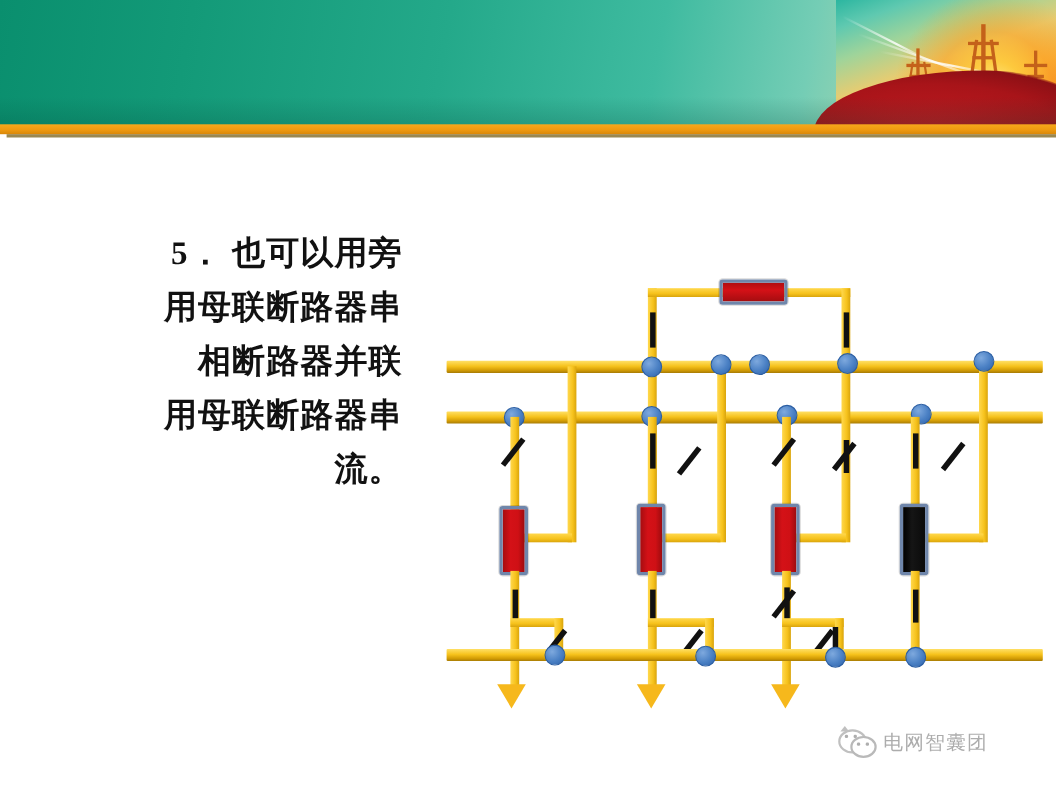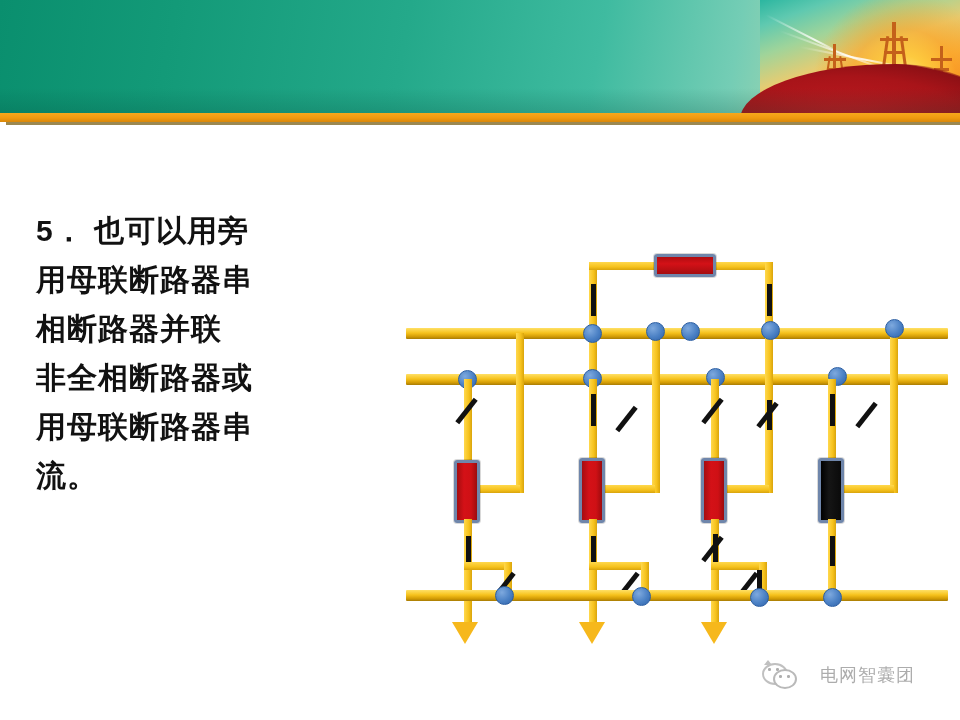--- a/index.html
+++ b/index.html
@@ -56,23 +56,23 @@
     font-family:"DejaVu Serif","Liberation Serif",serif;
     font-size:40px;font-weight:bold;color:#c00000;
     letter-spacing:10px;white-space:nowrap;
     text-shadow:2px 2px 0 rgba(255,255,255,.55), -1px -1px 0 rgba(120,0,0,.35);
     padding-left:10px;
   }
 
   
   .body-text{
     position:absolute;left:36px;top:206px;width:330px;
-    font-family:Liberation Sans, sans-serif;
+    font-family:Liberation Serif, serif;
     font-size:30px;font-weight:bold;color:#111;
-    line-height:49px;letter-spacing:1px;
+    line-height:49px;letter-spacing:1px;text-align:right;
   }
   .body-text .ln{display:block;white-space:nowrap;}
   .body-text .ln.first{text-indent:0;}
 
   
   .diagram{position:absolute;left:398px;top:236px;width:560px;height:430px;}
   .bus{
     position:absolute;height:11px;
     background:linear-gradient(180deg,#ffe066 0%,#f6c21c 45%,#d39c05 78%,#a87c05 100%);
     border-radius:1px;
@@ -101,21 +101,21 @@
   }
   .breaker.red{background:linear-gradient(90deg,#a50d10 0%,#d41117 35%,#cf1015 70%,#9c0b0e 100%);}
   .breaker.black{background:linear-gradient(90deg,#000 0%,#151515 40%,#0a0a0a 100%);}
   .breaker.h{background:linear-gradient(180deg,#b00d11 0%,#d41117 40%,#a50d10 100%);}
   .arrow{position:absolute;width:0;height:0;
     border-left:13px solid transparent;border-right:13px solid transparent;
     border-top:22px solid #f6b81c;}
 
   
   .watermark{
-    position:absolute;left:762px;top:663px;display:flex;align-items:center;gap:24px;
+    position:absolute;left:762px;top:663px;display:flex;align-items:center;gap:7px;
     opacity:.62;
   }
   .wm-icon{position:relative;width:34px;height:24px;}
   .wm-icon .b1{
     position:absolute;left:0;top:0;width:22px;height:18px;border-radius:50%;
     border:2px solid #9a9a9a;background:#fff;
   }
   .wm-icon .b2{
     position:absolute;left:11px;top:6px;width:20px;height:16px;border-radius:50%;
     border:2px solid #8f8f8f;background:#fff;
@@ -161,21 +161,20 @@
     <div class="banner-shadow"></div>
 
   </div>
   <div class="banner-bar"></div>
   <div class="banner-bar-dark"></div>
 
   <div class="body-text">
     <span class="ln first">5． 也可以用旁</span>
     <span class="ln">用母联断路器串</span>
     <span class="ln">相断路器并联</span>
-    <span class="ln">非全相断路器或</span>
     <span class="ln">用母联断路器串</span>
     <span class="ln">流。</span>
   </div>
 
   <div class="diagram">
 
     <div class="wire-v" style="left:191px;top:26px;height:75px;"></div>
     <div class="wire-h" style="left:191px;top:26px;width:70px;"></div>
     <div class="wire-h" style="left:313px;top:26px;width:62px;"></div>
     <div class="wire-v" style="left:367px;top:26px;height:75px;"></div>

